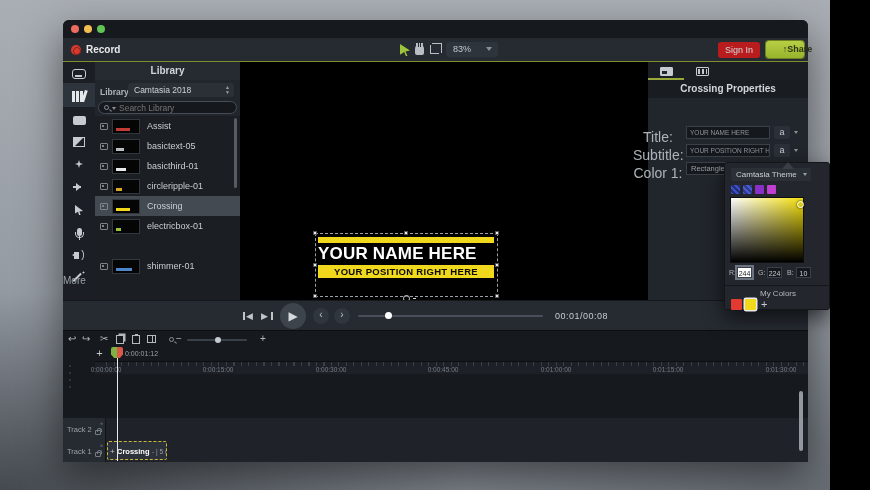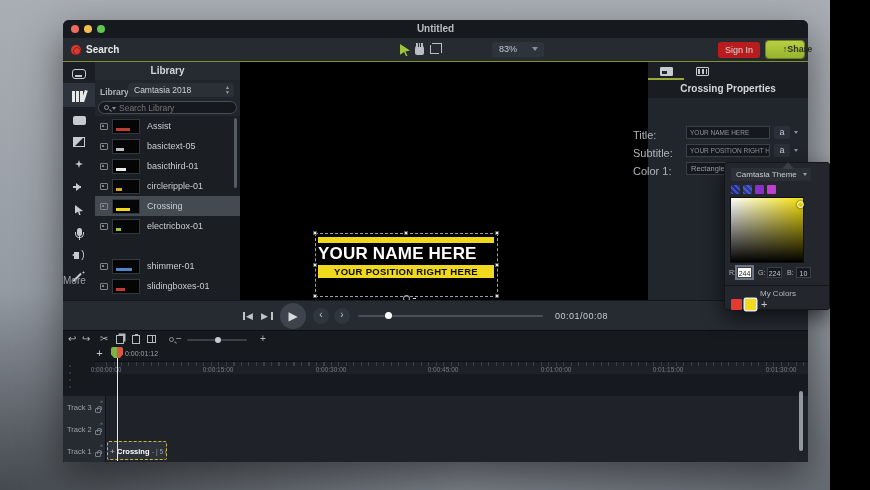--- a/index.html
+++ b/index.html
@@ -27,21 +27,21 @@
   .recdot:after{ content:""; position:absolute; left:2px; top:2px; width:6px; height:6px; border-radius:50%; border:1px solid #8a1f1a; }
   .reclabel { left:23px; top:6px; font-size:10px; font-weight:bold; color:#e8eaec; }
   .cursor-ic { left:337px; top:6px; width:10px; height:12px;
     background:#9dc43b; clip-path:polygon(0 0,100% 55%,55% 62%,75% 100%,58% 100%,42% 66%,0 90%); }
   .hand-ic { left:352px; top:7px; width:9px; height:10px; background:#b9bec4; border-radius:4px 4px 2px 2px; }
   .hand-ic:after{ content:""; position:absolute; top:-2px; left:1px; width:7px; height:4px;
     background:repeating-linear-gradient(90deg,#b9bec4 0 1.5px,#262b32 1.5px 2.5px); }
   .crop-ic { left:367px; top:7px; width:9px; height:9px; border-left:1.5px solid #b9bec4; border-bottom:1.5px solid #b9bec4; }
   .crop-ic:after{ content:""; position:absolute; left:1px; top:-2px; width:9px; height:9px; border-right:1.5px solid #b9bec4; border-top:1.5px solid #b9bec4; }
   .zoombox { left:383px; top:4px; width:52px; height:15px; background:#2e343b; border-radius:3px;
-    color:#c4c9cf; font-size:9px; line-height:15px; padding-left:7px;margin-left:46px; }
+    color:#c4c9cf; font-size:9px; line-height:15px; padding-left:7px; }
   .zoombox .car { position:absolute; right:6px; top:5px; border:3px solid transparent; border-top:4px solid #8a9097; }
   .signin { left:655px; top:4px; width:42px; height:16px; background:#b91c1c; border-radius:3px;
     color:#d4d8dd; font-size:9px; text-align:center; line-height:16px; }
   .share { left:703px; top:3px; width:38px; height:17px; background:linear-gradient(180deg,#b8cf45,#96b42c);
     border-radius:3px; color:#2c3312; font-size:9px; font-weight:bold; text-align:center; line-height:17px;
     box-shadow:0 0 0 1px #6f8220; }
 
   
   .strip { left:0; top:42px; width:32px; height:238px; background:#1b1f25; }
   .strip-sel { left:0; top:21px; width:32px; height:24px; background:#2e343c; }
@@ -121,21 +121,21 @@
   .rtab { top:0; width:36px; height:18px; display:flex; align-items:center; justify-content:center; }
   .rtab1 { left:0; } .rtab2 { left:36px; }
   .tabul { left:0; top:16px; width:36px; height:2px; background:#9aa83a; }
   .ic-proptab { width:13px; height:9px; border:1px solid #c6cbd1; border-radius:1px; background:#c6cbd1; }
   .ic-proptab:after { content:""; position:absolute; left:1px; bottom:1px; width:5px; height:3px; background:#21262c; }
   .ic-filmtab { width:13px; height:9px; border:1px solid #c6cbd1; border-radius:1px; }
   .ic-filmtab:after { content:""; position:absolute; left:1px; top:1px; right:1px; bottom:1px;
     background:repeating-linear-gradient(90deg,#c6cbd1 0 2px,transparent 2px 4px); }
   .rhead { left:0; top:18px; width:160px; height:18px; background:#191d22; color:#d2d6da; font-size:10px;
     font-weight:bold; text-align:center; line-height:18px; }
-  .flabel { font-size:11px; color:#aeb3b9; text-align:left; width:50px; }
+  .flabel { font-size:14px; color:#aeb3b9; text-align:center; width:50px; }
   .finput { height:13px; background:#15181c; border:1px solid #3a4047; color:#8e949b; font-size:6.5px;
     padding-left:3px; font-family:"Liberation Sans",sans-serif; }
   .fontbtn { width:16px; height:13px; background:#2b3038; border-radius:2px; color:#c6cbd1; font-size:9px;
     text-align:center; line-height:13px; }
   .fontcar { border:2.5px solid transparent; border-top:3px solid #8a9097; }
   .colorsel { width:70px; height:13px; background:#15181c; border:1px solid #3a4047; color:#9aa0a7;
     font-size:7.5px; line-height:12px; padding-left:4px; }
   .swatchbtn { width:24px; height:12px; background:#f2d91b; border:1px solid #5a5a22; border-radius:2px; }
 
   
@@ -224,26 +224,25 @@
 
 <div class="vignette"></div>
 <div class="blackband"></div>
 
 <div class="win">
 
   <div class="titlebar">
     <span class="tl r"></span>
     <span class="tl y"></span>
     <span class="tl g"></span>
-    <span class="wintitle">Untitled</span>
   </div>
 
   <div class="toolbar">
     <span class="recdot"></span>
-    <span class="reclabel">Search</span>
+    <span class="reclabel">Record</span>
     <span class="cursor-ic"></span>
     <span class="hand-ic"></span>
     <span class="crop-ic"></span>
     <span class="zoombox">
         <span>83%</span>
         <span class="car"></span>
       </span>
     <span class="signin">Sign In</span>
     <span class="share">↑ <span>Share</span></span>
   </div>
@@ -342,27 +341,20 @@
             <i class="smudge" style="background:#9cc23c;width:5px"></i>
           </span>
           <span class="name">electricbox-01</span>
         </div>
       <div class="librow" style="top:140px">
           <span class="badge"></span>
           <span class="thumb">
             <i class="smudge" style="background:#4f86c9;width:16px"></i>
           </span>
           <span class="name">shimmer-01</span>
-        </div>
-      <div class="librow" style="top:160px">
-          <span class="badge"></span>
-          <span class="thumb">
-            <i class="smudge" style="background:#c23b34;width:9px"></i>
-          </span>
-          <span class="name">slidingboxes-01</span>
         </div>
     </div>
     <div class="libscroll"></div>
     <div class="libfoot">
       <span class="addbtn">+</span>
       <span class="dl">Download more assets...</span>
     </div>
   </div>
 
   <div class="stage">
@@ -497,28 +489,20 @@
     <div class="ruler">
       <span class="rlabel" style="left:11px">0:00:00:00</span>
       <span class="rlabel" style="left:123px">0:00:15:00</span>
       <span class="rlabel" style="left:236px">0:00:30:00</span>
       <span class="rlabel" style="left:348px">0:00:45:00</span>
       <span class="rlabel" style="left:461px">0:01:00:00</span>
       <span class="rlabel" style="left:573px">0:01:15:00</span>
       <span class="rlabel" style="left:686px">0:01:30:00</span>
     </div>
     <div class="tracks">
-      <div class="trow" style="top:22px">
-        <div class="tbody"></div>
-        <div class="thead">
-          <span class="tname">Track 3</span>
-          <span class="texp">‹›</span>
-          <span class="locki"></span>
-        </div>
-      </div>
       <div class="trow" style="top:44px">
         <div class="tbody"></div>
         <div class="thead">
           <span class="tname">Track 2</span>
           <span class="texp">‹›</span>
           <span class="locki"></span>
         </div>
       </div>
       <div class="trow" style="top:66px">
         <div class="tbody">

